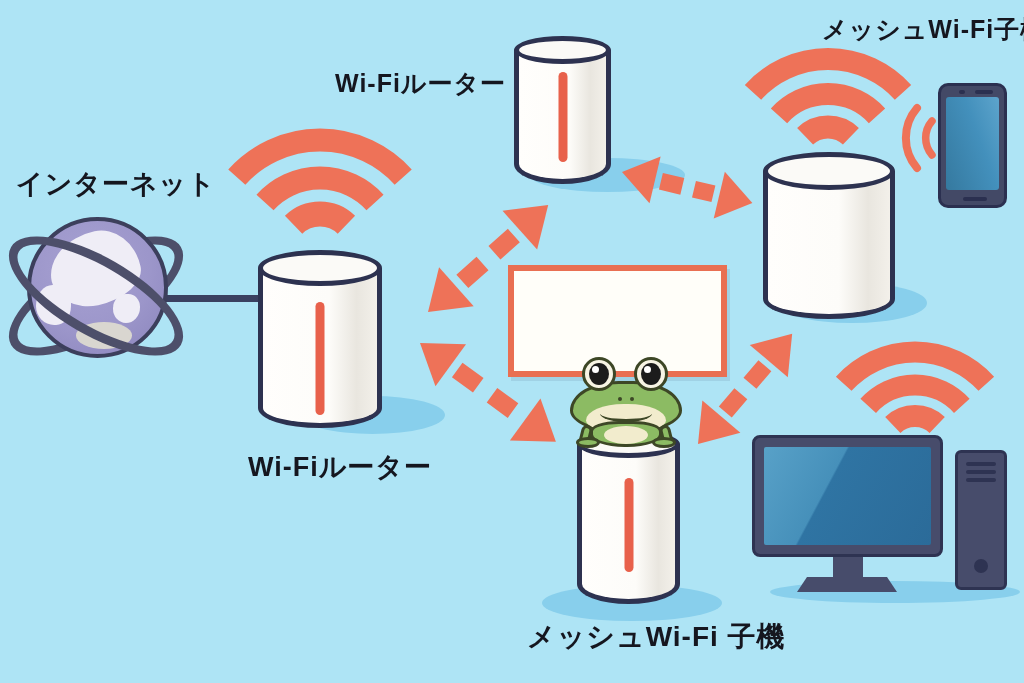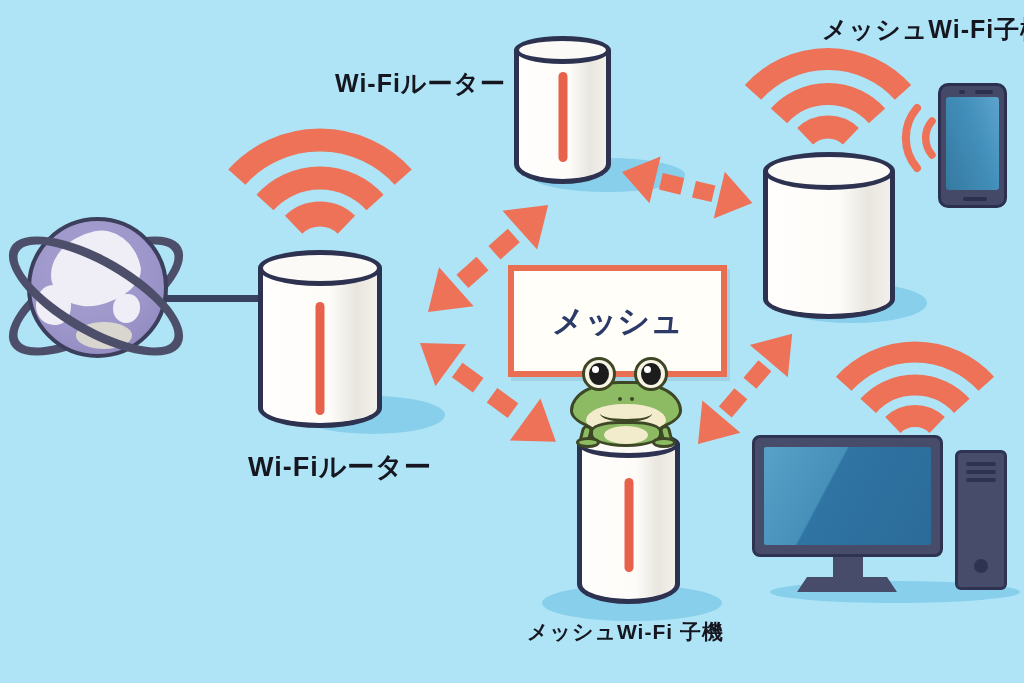--- a/index.html
+++ b/index.html
@@ -162,20 +162,21 @@
       <polygon points="134,0 100,-24 100,24"></polygon>
     </g>
 
     <g transform="translate(698,444) rotate(-49.5)" fill="#ee7258">
       <polygon points="0,0 36,-25 36,25"></polygon>
       <line x1="42" y1="0" x2="103" y2="0" stroke="#ee7258" stroke-width="17" stroke-dasharray="24 14"></line>
       <polygon points="145,0 109,-25 109,25"></polygon>
     </g>
   </svg>
 
+  <div class="lbl" style="left:16px;top:166px;font-size:27px;">インターネット</div>
 
   <div class="globe-wrap">
     <div class="globe-ring ring1"></div>
     <div class="globe-sphere">
       <div class="continent c1"></div>
       <div class="continent c2"></div>
       <div class="continent c3"></div>
       <div class="continent c4"></div>
     </div>
     <div class="globe-ring ring2"></div>
@@ -212,21 +213,20 @@
   <div class="lbl" style="left:822px;top:13px;font-size:25px;">メッシュWi-Fi子機</div>
 
   <div class="phone">
     <div class="phone-screen"></div>
     <div class="phone-dot"></div>
     <div class="phone-speaker"></div>
     <div class="phone-home"></div>
   </div>
 
   <div class="mesh-box">
-    <span>メッシュ</span>
   </div>
 
   <div class="frog">
     <div class="frog-head"></div>
     <div class="frog-eye eye-l">
       <div class="frog-pupil">
           <div class="frog-glint"></div>
         </div>
     </div>
     <div class="frog-eye eye-r">
@@ -244,21 +244,21 @@
     <div class="frog-belly"></div>
     <div class="frog-leg leg-l"></div>
     <div class="frog-leg leg-r"></div>
   </div>
 
   <div class="cyl" style="left:577px;top:430px;width:103px;height:174px;">
     <div class="cyl-top" style="height:28px;"></div>
     <div class="cyl-body" style="top:14px;height:160px;"></div>
     <div class="cyl-led" style="top:48px;height:94px;"></div>
   </div>
-  <div class="lbl" style="left:527px;top:618px;font-size:21px;">メッシュWi-Fi 子機</div>
+  <div class="lbl" style="left:527px;top:618px;font-size:28px;">メッシュWi-Fi 子機</div>
 
   <div>
     <div class="monitor-neck"></div>
     <div class="monitor-base"></div>
     <div class="monitor">
       <div class="monitor-screen"></div>
     </div>
     <div class="tower">
       <div class="vent v1"></div>
       <div class="vent v2"></div>

